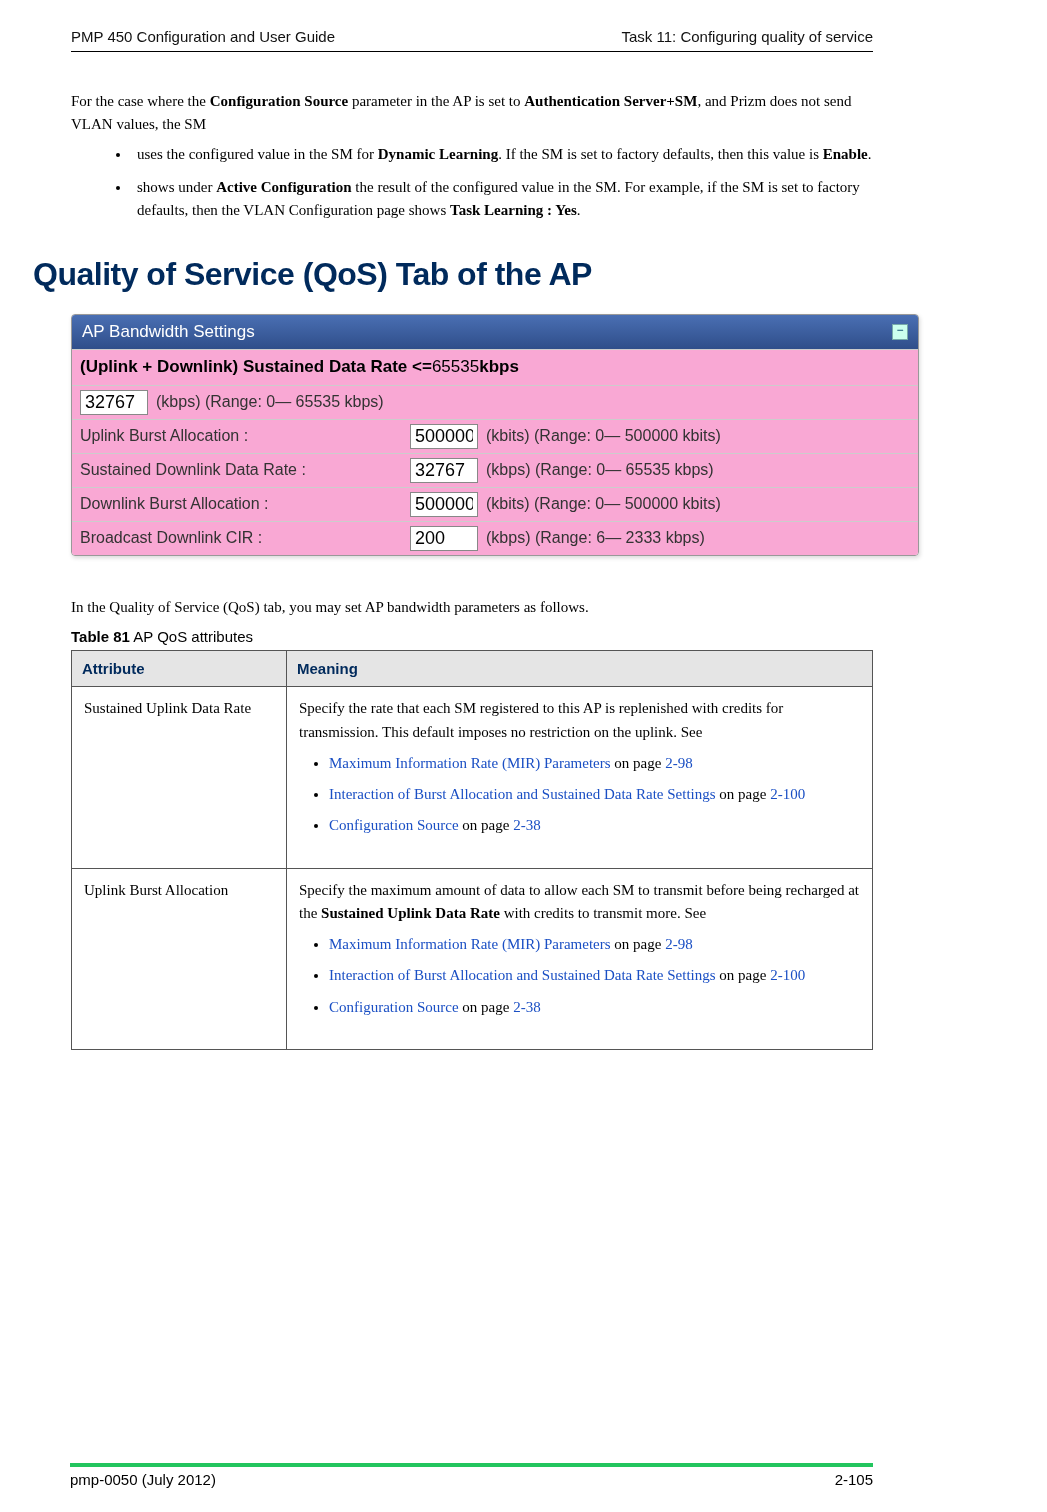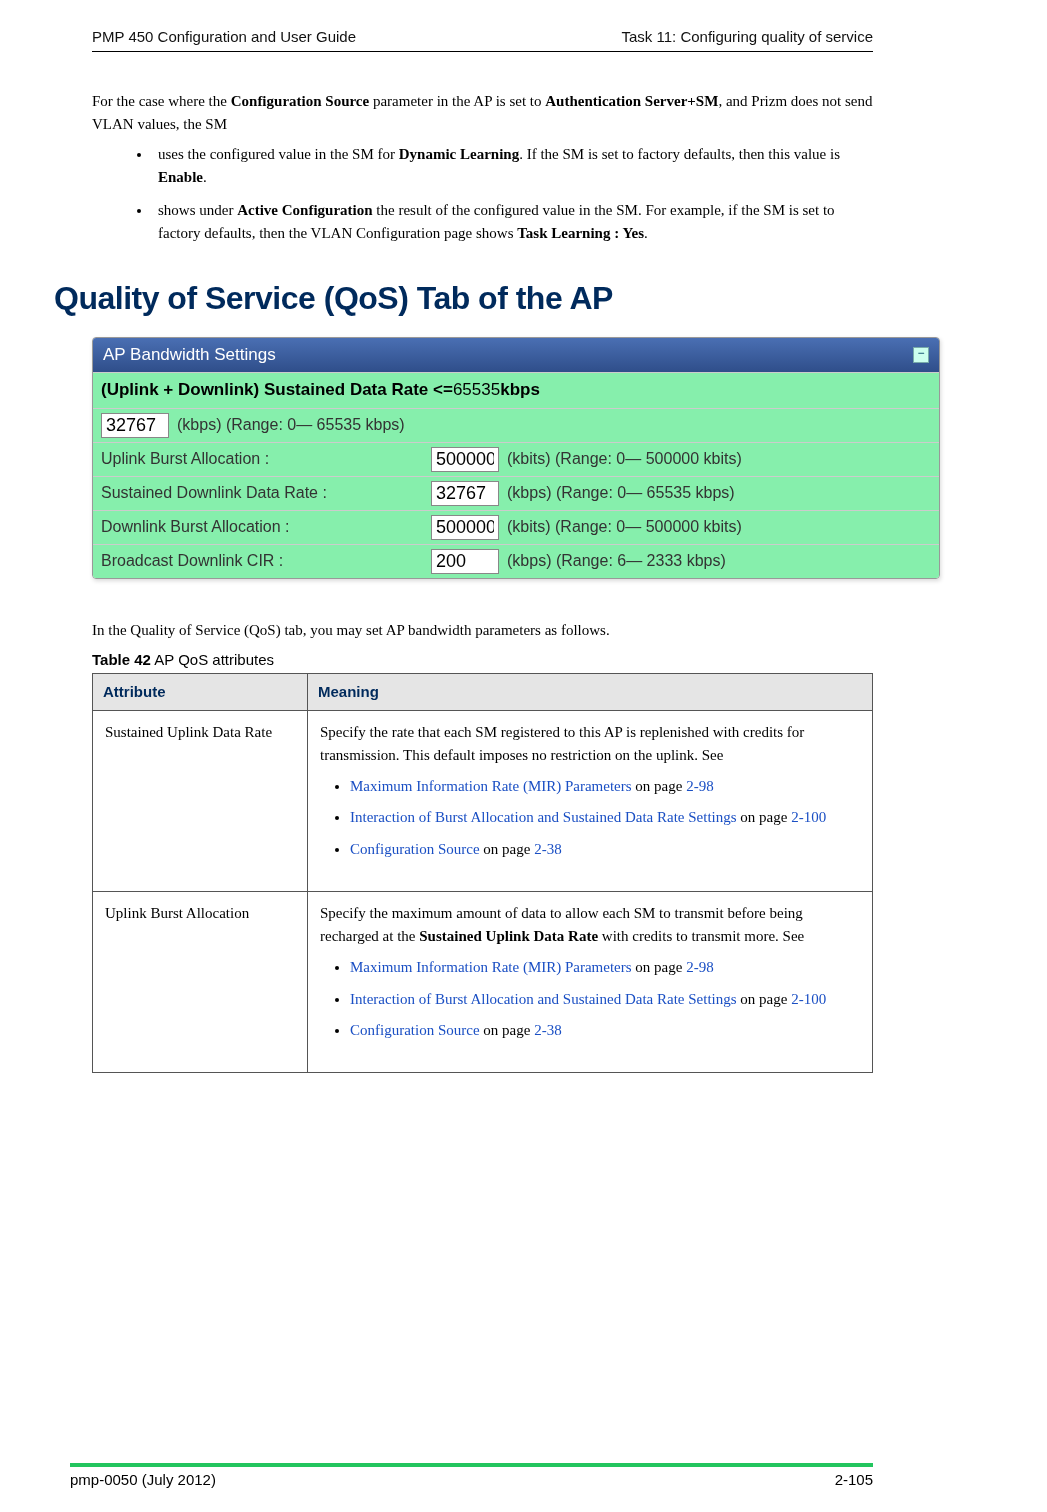--- a/index.html
+++ b/index.html
@@ -6,21 +6,21 @@
     margin: 0;
     font-family: Verdana, Geneva, sans-serif;
     font-size: 13px;
     color: #000;
     background: #fff;
   }
   .page {
     width: 943px;
     height: 1512px;
     box-sizing: border-box;
-    padding: 28px 70px 20px 92px;
+    padding: 28px 70px 20px 71px;
     position: relative;
   }
   .top-bar {
     display: flex;
     justify-content: space-between;
     font-size: 15px;
     color: #111;
     padding-bottom: 6px;
     border-bottom: 1px solid #000;
   }
@@ -75,21 +75,21 @@
     width: 14px; height: 14px; border: 1px solid #7aa; background: #cfe; font-size: 12px; line-height: 10px; text-align: center; color: #046;
   }
   .sub-row, .field-row {
     display: flex;
     align-items: center;
     border-top: 1px solid #ccc;
     font-family: Arial, Helvetica, sans-serif;
     font-size: 16px;
     color: #333;
     padding: 4px 8px;
-    background: #86efac;
+    background: #f9a8d4;
   }
   .sub-row { font-weight: 700; font-size: 17px; color: #000; }
   .field-label { width: 330px; }
   .field-input {
     width: 58px;
     border: 1px solid #888;
     font-size: 18px;
     padding: 1px 4px;
     margin-right: 8px;
   }
@@ -202,21 +202,21 @@
             <div class="field-label">Broadcast Downlink CIR :</div>
             <input class="field-input" value="200" style="">
             <span class="field-hint">(kbps) (Range: 6— 2333 kbps)</span>
           </div>
         </div>
     </div>
 
     <p class="para">In the Quality of Service (QoS) tab, you may set AP bandwidth parameters as follows.</p>
 
     <p class="table-label">
-      <span class="tbl-num">Table 42</span><span>  AP QoS attributes</span>
+      <span class="tbl-num">Table 81</span><span>  AP QoS attributes</span>
     </p>
 
     <table class="attr">
       <thead>
         <tr>
           <th>Attribute</th>
           <th>Meaning</th>
         </tr>
       </thead>
       <tbody id="table-body">

